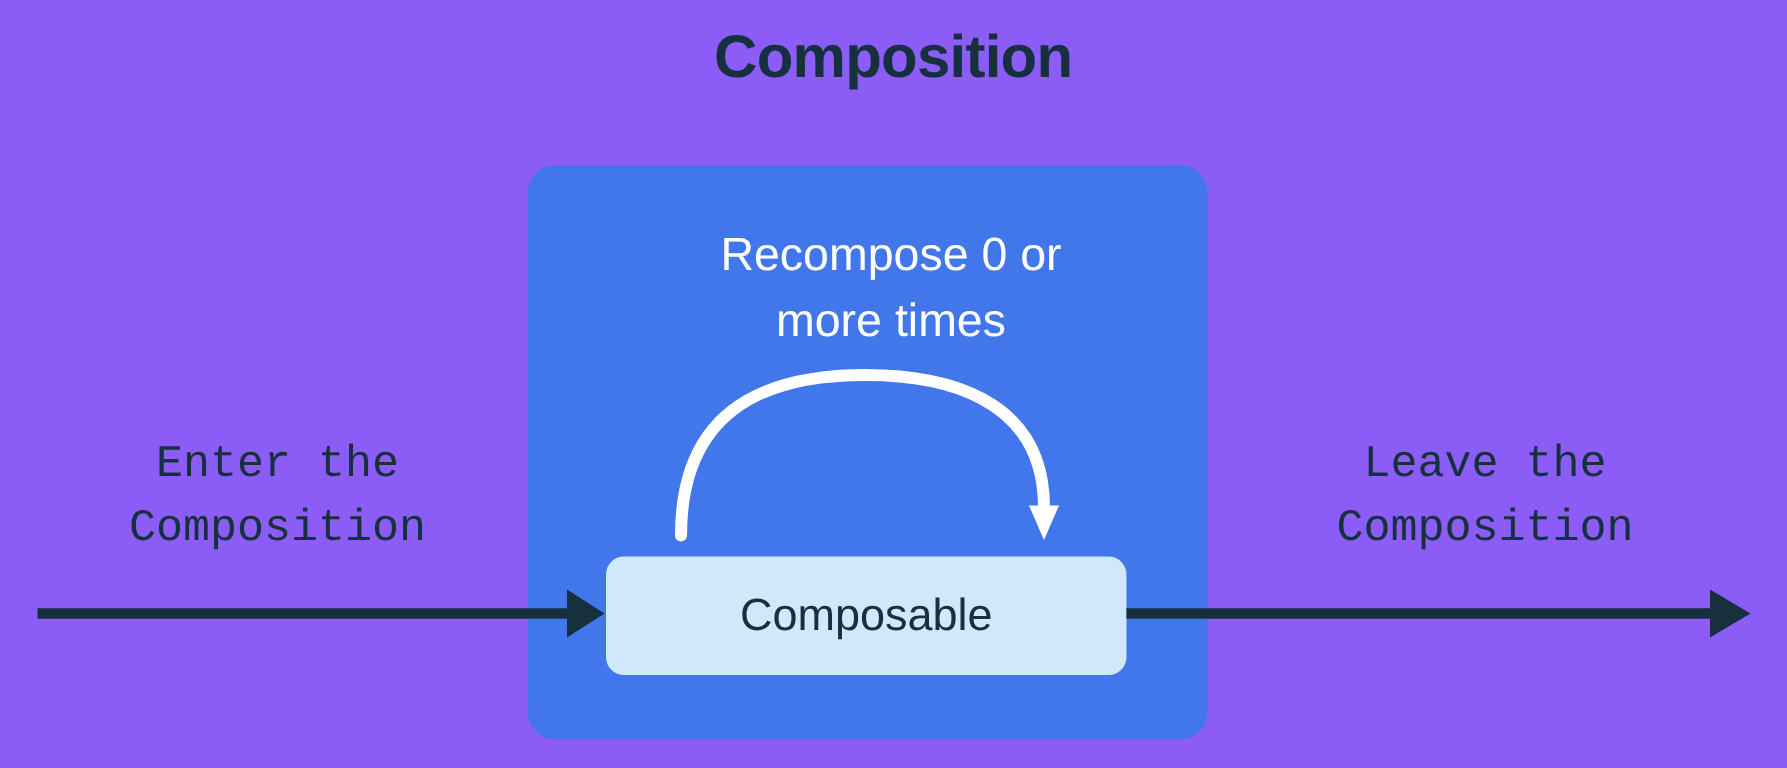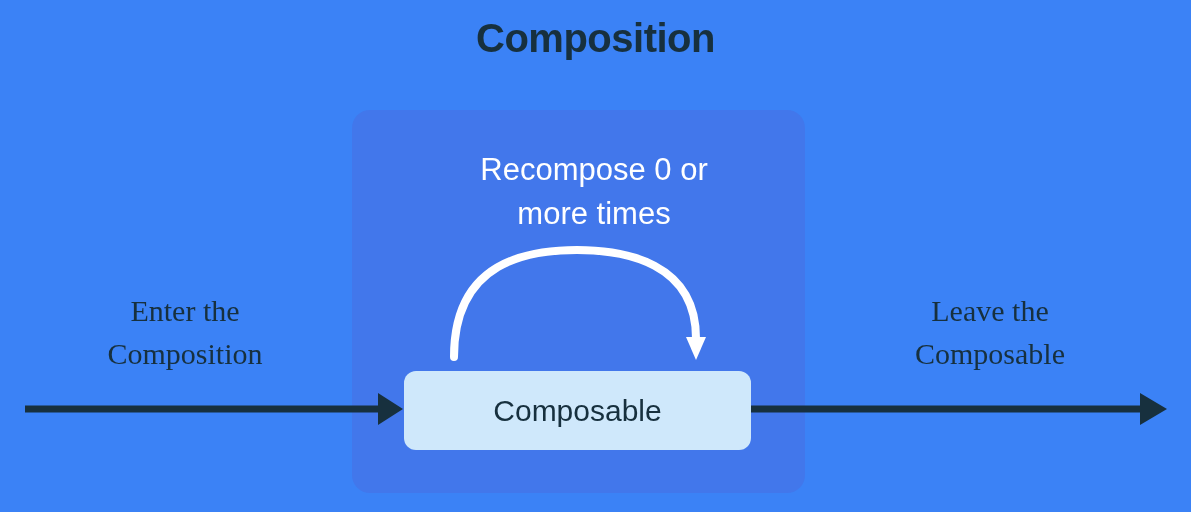--- a/index.html
+++ b/index.html
@@ -7,21 +7,21 @@
     padding: 0;
     background: #ffffff;
   }
   body {
     font-family: "Liberation Sans", sans-serif;
   }
   #canvas {
     position: relative;
     width: 1191px;
     height: 512px;
-    background: #3b82f6;
+    background: #8b5cf6;
     overflow: hidden;
   }
   #diagram-svg {
     position: absolute;
     left: 0;
     top: 0;
     width: 1191px;
     height: 512px;
   }
   .title {
@@ -32,21 +32,21 @@
     text-align: center;
     font-family: "Liberation Sans", sans-serif;
     font-weight: bold;
     font-size: 40px;
     letter-spacing: -0.5px;
     color: #17303e;
     white-space: nowrap;
   }
   .caption {
     position: absolute;
-    font-family: Liberation Serif, serif;
+    font-family: Liberation Mono, monospace;
     font-size: 30px;
     line-height: 43px;
     color: #17303e;
     text-align: center;
     white-space: pre-line;
   }
   #enter-caption {
     left: 40px;
     top: 289px;
     width: 290px;
@@ -113,15 +113,15 @@
 
   <div class="recompose-label">Recompose 0 or
 more times</div>
 
   <div class="composable-label">Composable</div>
 
   <div class="caption" id="enter-caption">Enter the
 Composition</div>
 
   <div class="caption" id="leave-caption">Leave the
-Composable</div>
+Composition</div>
 
 </div>
 
 </body></html>

